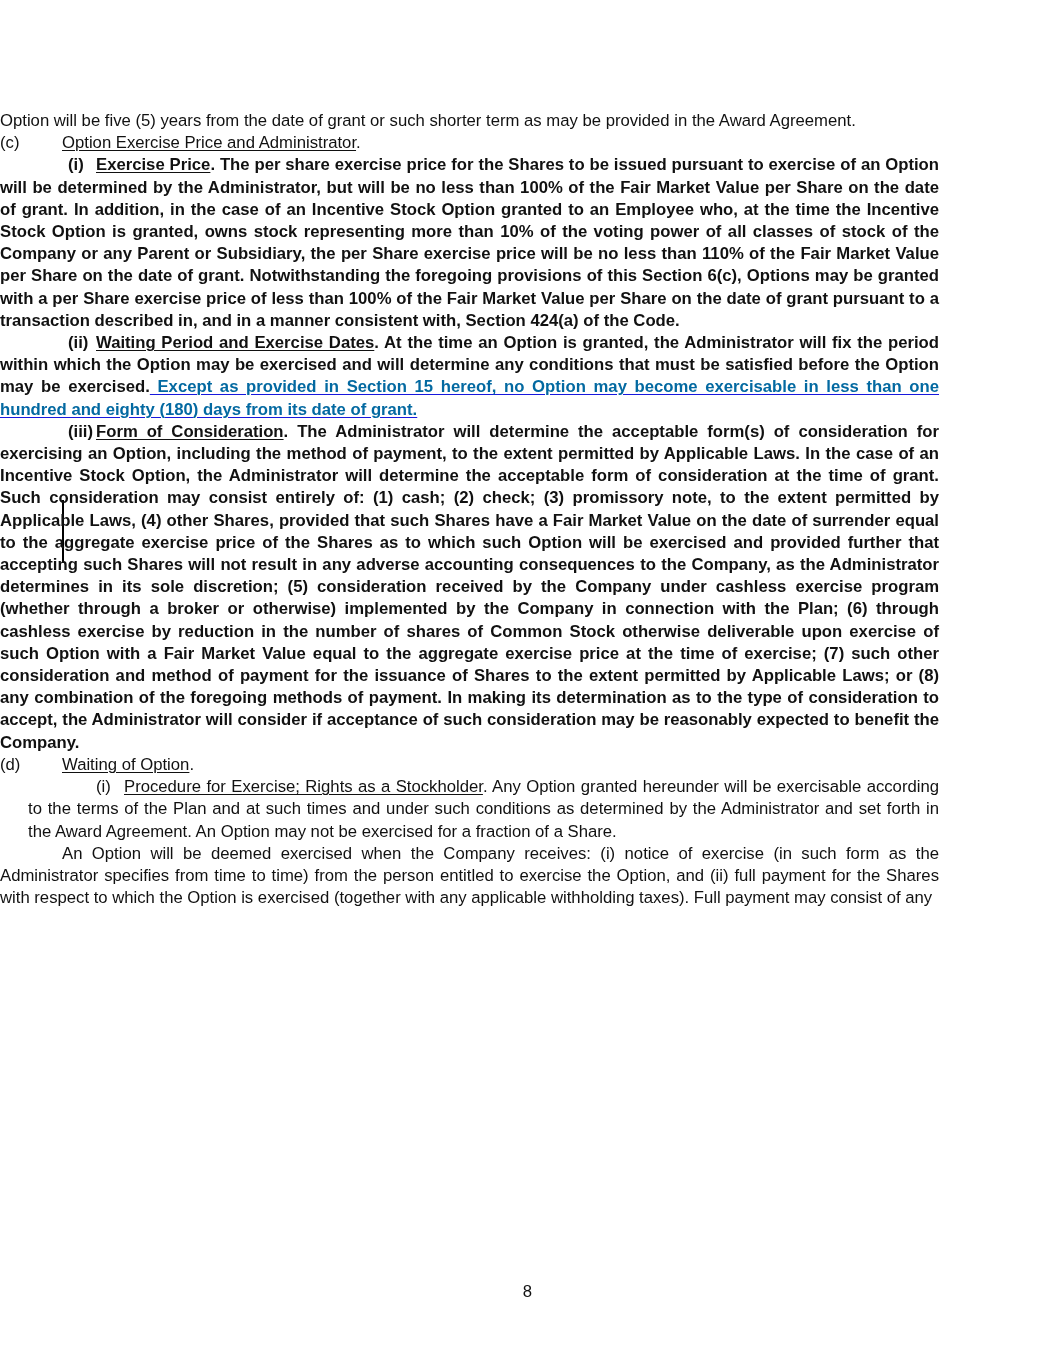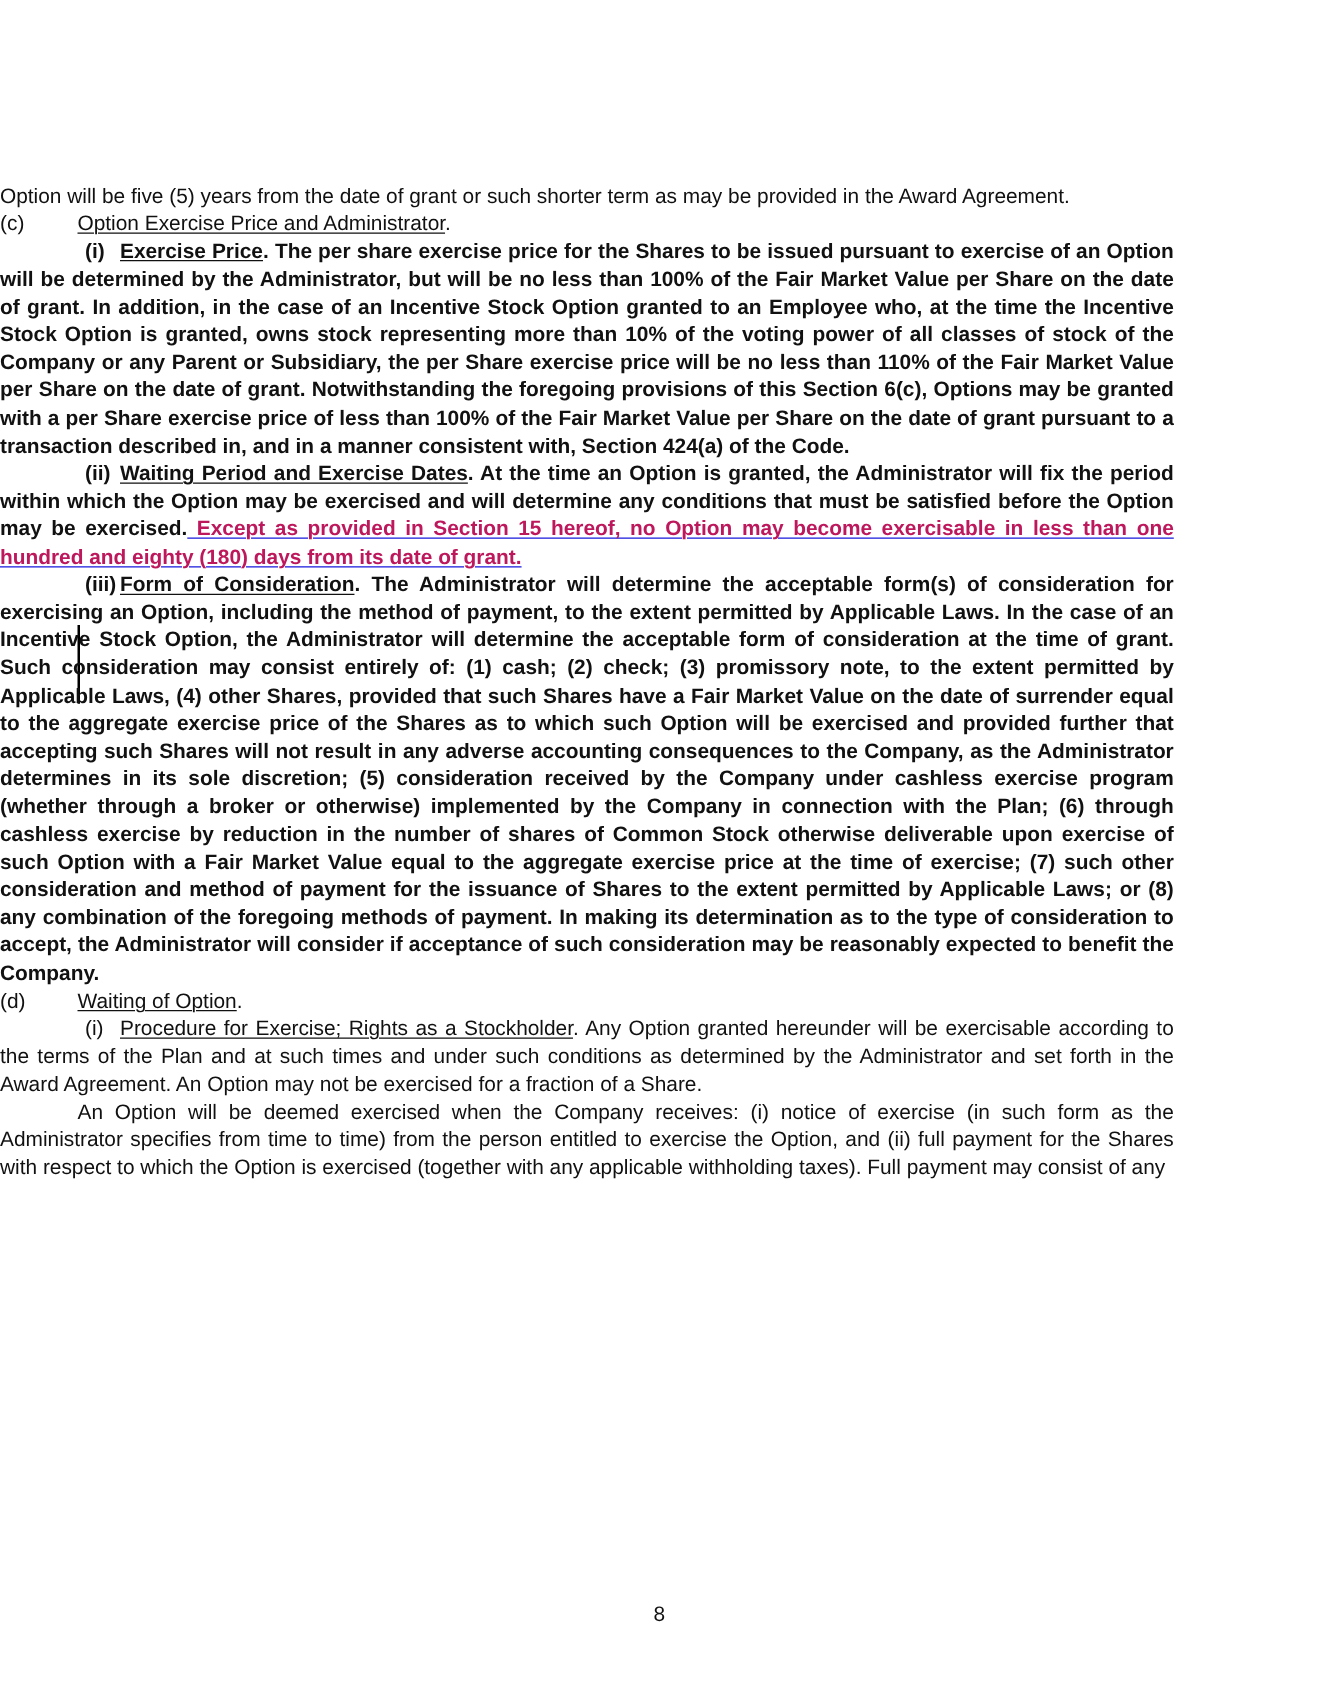--- a/index.html
+++ b/index.html
@@ -20,21 +20,20 @@
     overflow: hidden;
     box-sizing: border-box;
   }
 
   
   .doc-body {
     position: absolute;
     left: 0;
     top: 0;
     width: 939px;
-    margin-top: 36px;
   }
 
   p.para {
     margin: 0;
     font-size: 16.7px;
     line-height: 22.2px;
     text-align: justify;
     text-justify: inter-word;
     color: #111111;
     -webkit-font-smoothing: antialiased;
@@ -58,20 +57,21 @@
     margin-left: 188px;
     margin-right: 123px;
     text-indent: 34px;
     font-weight: bold;
   }
   .lvl-roman-left {
     margin-left: 188px;
     margin-right: 123px;
     text-indent: 34px;
     text-align: left;
+    padding-left: 28px;
   }
   
   .lvl-plain {
     margin-left: 188px;
     margin-right: 123px;
     text-indent: 62px;
   }
   .gap-md { margin-top: 23px; }
 
   
@@ -84,21 +84,21 @@
   .tag-roman {
     width: 62px;
   }
   u.run-underline,
   .run-underline {
     text-decoration: underline;
     text-decoration-thickness: 1px;
     text-underline-offset: 2px;
   }
   .ins {
-    color: #be185d;
+    color: #0369a1;
     text-decoration: underline;
     text-decoration-color: #1818dd;
     text-decoration-thickness: 1px;
     text-underline-offset: 2px;
   }
 
   
   .change-bar {
     position: absolute;
     background: #000000;

